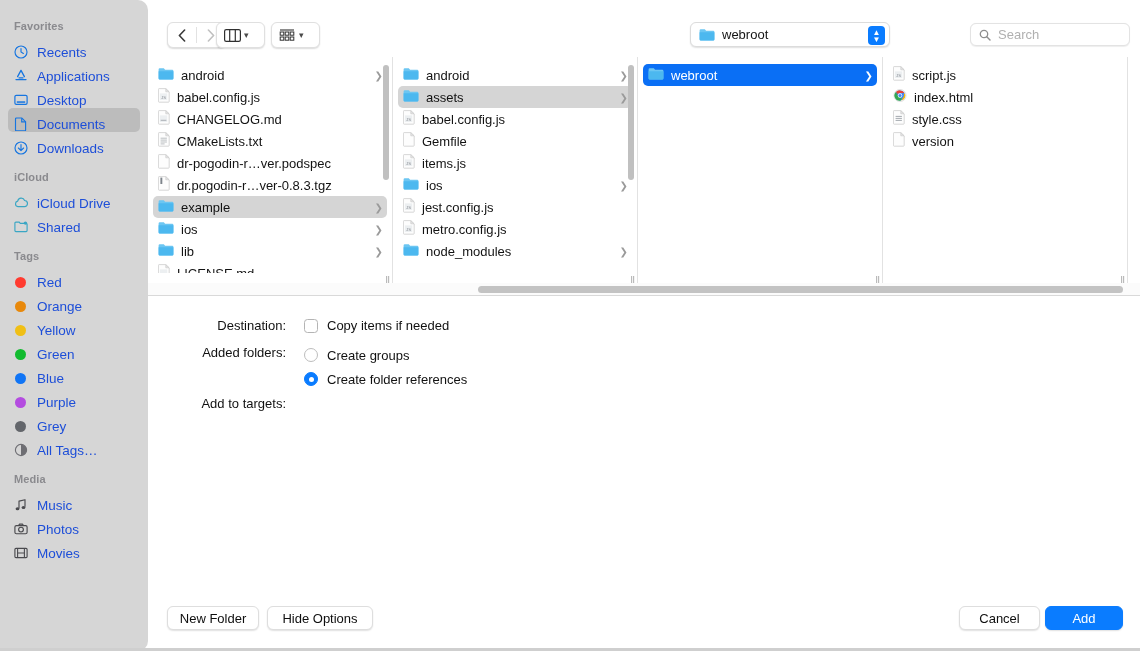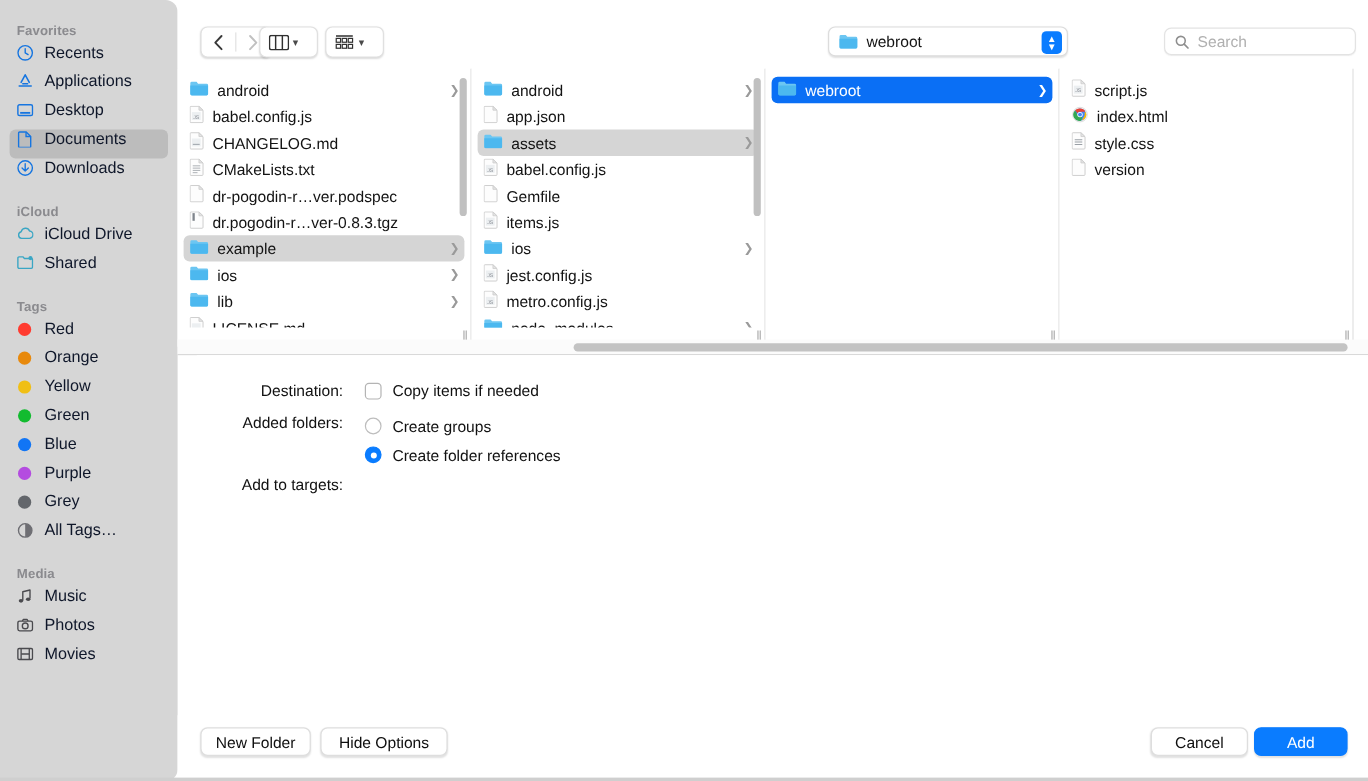--- a/index.html
+++ b/index.html
@@ -18,23 +18,23 @@
     background: #d6d6d6;
     border-top-right-radius: 10px;
     border-bottom-right-radius: 10px;
     overflow: hidden;
   }
   .sb-section {
     font-size: 11px; font-weight: bold; color: #8a8a8e;
     padding: 0 0 0 14px; height: 22px; line-height: 24px; letter-spacing: .1px;
   }
   .sb-item {
-    display: flex; align-items: flex-start; height: 24px;
+    display: flex; align-items: flex-end; height: 24px;
     margin: 0 8px; padding-left: 6px; border-radius: 5px;
-    font-size: 13.5px; color: #0f172a; white-space: nowrap;
+    font-size: 13.5px; color: #1d4ed8; white-space: nowrap;
   }
   .sb-item.sel { background: #bcbcbc; }
   .sb-ico { width: 20px; height: 16px; flex: 0 0 20px; display: flex; align-items: center; justify-content: flex-start; }
   .sb-lab { padding-left: 3px; }
   .dot { width: 11px; height: 11px; border-radius: 50%; margin-left: 1px; }
   .sb-gap { height: 9px; }
 
   
   .toolbar { position: absolute; left: 148px; top: 0; width: 992px; height: 57px; background: #fff; }
   .seg {
@@ -443,27 +443,20 @@
       <div class="col" style="width:245px;">
         <div class="col-list">
           <div class="row">
             <span><svg width="16" height="13" viewBox="0 0 16 13">
                 <path d="M0.6 2.4a1.2 1.2 0 011.2-1.2h4l1.3 1.5h7.1a1.2 1.2 0 011.2 1.2v7.3a1.2 1.2 0 01-1.2 1.2H1.8a1.2 1.2 0 01-1.2-1.2z" fill="#6cc6f2"></path>
                 <path d="M0.6 4.2h14.8v7.2a1.2 1.2 0 01-1.2 1.1H1.8a1.2 1.2 0 01-1.2-1.1z" fill="#4cb8ef"></path>
               </svg></span>
             <span class="nm">android</span>
             <span class="arrow">❯</span>
           </div>
-          <div class="row">
-            <span><svg width="12" height="15" viewBox="0 0 12 15">
-                <path d="M1.2 0.6h6.6l3.4 3.3v9.5a.8.8 0 01-.8.8H1.2a.8.8 0 01-.8-.8V1.4a.8.8 0 01.8-.8z" fill="#fdfdfd" stroke="#cdcdcd" stroke-width=".8"></path>
-                <path d="M7.8 0.7v3.1h3.3z" fill="#e4e4e4" stroke="#cdcdcd" stroke-width=".7"></path>
-              </svg></span>
-            <span class="nm">app.json</span>
-          </div>
           <div class="row sel-grey">
             <span><svg width="16" height="13" viewBox="0 0 16 13">
                 <path d="M0.6 2.4a1.2 1.2 0 011.2-1.2h4l1.3 1.5h7.1a1.2 1.2 0 011.2 1.2v7.3a1.2 1.2 0 01-1.2 1.2H1.8a1.2 1.2 0 01-1.2-1.2z" fill="#6cc6f2"></path>
                 <path d="M0.6 4.2h14.8v7.2a1.2 1.2 0 01-1.2 1.1H1.8a1.2 1.2 0 01-1.2-1.1z" fill="#4cb8ef"></path>
               </svg></span>
             <span class="nm">assets</span>
             <span class="arrow">❯</span>
           </div>
           <div class="row">
             <span><svg width="12" height="15" viewBox="0 0 12 15">

